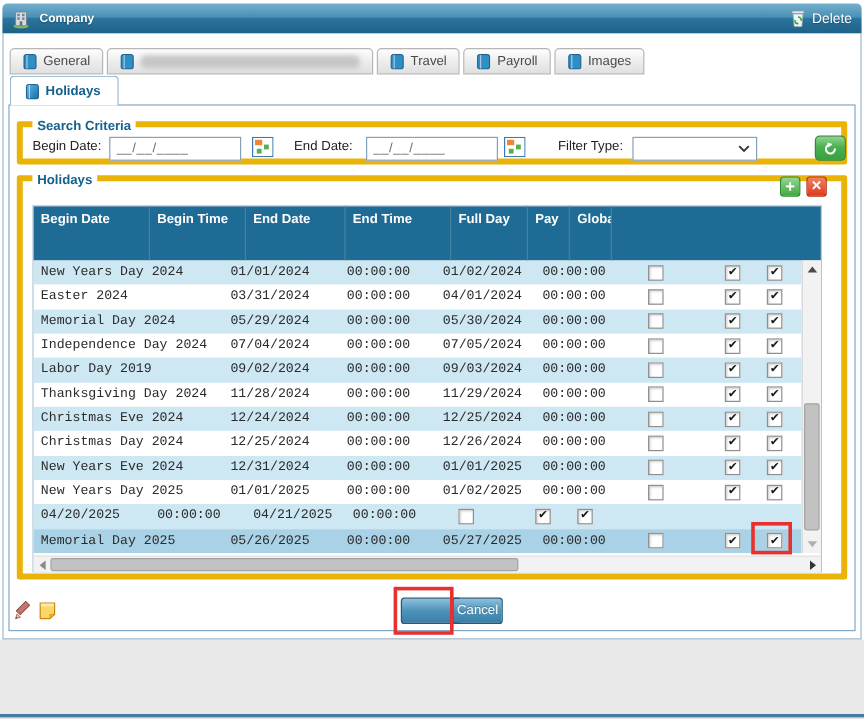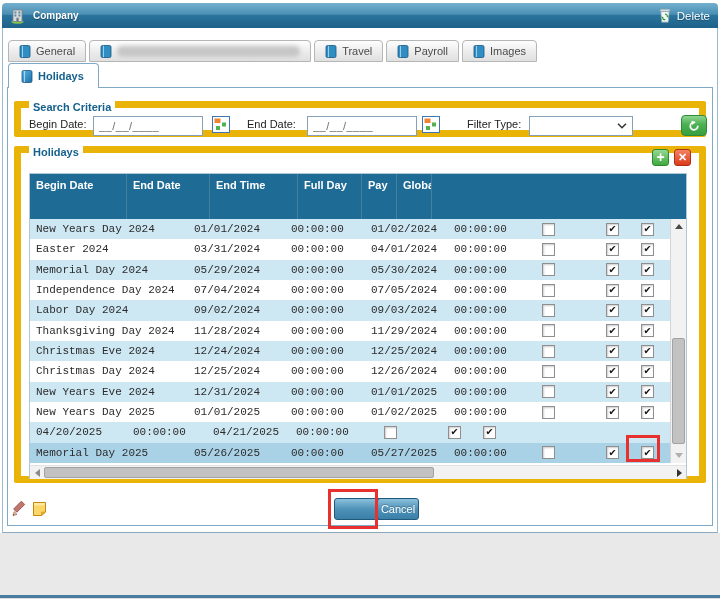--- a/index.html
+++ b/index.html
@@ -30,21 +30,21 @@
   .tab.redacted .tab-icon,.tab.redacted .tab-label{display:none;}
   .tab.redacted .redact-bar{display:block;}
   .tab-active{position:absolute;left:8px;top:63px;height:25px;min-width:91px;z-index:4;
     display:flex;align-items:center;gap:5px;padding:0 12px;background:#fff;
     border:1px solid #7fa9c7;border-bottom:none;border-radius:4px 4px 0 0;
     font-size:11px;font-weight:bold;color:#15618e;cursor:pointer;}
   .panel{position:absolute;left:7px;top:87px;width:706px;height:439px;background:#fff;
     border:1px solid #7fa9c7;z-index:1;}
 
   
-  .fset{position:absolute;border:7px solid #eab308;border-radius:2px;background:#fff;z-index:5;}
+  .fset{position:absolute;border:5px solid #eab308;border-radius:2px;background:#fff;z-index:5;}
   .fset .legend{position:absolute;top:-8px;left:8px;background:#fff;padding:0 4px;
     font-size:11px;font-weight:bold;color:#15618e;line-height:14px;}
   .fs-search{left:14px;top:101px;width:692px;height:36px;}
   .fs-grid{left:14px;top:146px;width:692px;height:337px;}
 
   .flabel{position:absolute;top:10px;font-size:11px;color:#222;}
   .dinput{position:absolute;top:8px;height:20px;width:110px;border:1px solid #86a0b8;
     font-family:"Liberation Sans",sans-serif;font-size:11px;color:#6e6e6e;padding:0 5px;letter-spacing:.5px;}
   .calbtn{position:absolute;top:8px;width:19px;height:19px;border:0;background:none;padding:0;cursor:pointer;}
   .selectbox{position:absolute;top:8px;height:20px;width:104px;background:#fff;
@@ -261,20 +261,21 @@
   </div>
 
   <div class="fset fs-grid">
     <span class="legend">Holidays</span>
     <div class="mini-btn add-btn">+</div>
     <div class="mini-btn del-btn">✕</div>
 
     <div class="grid">
       <div class="grid-header">
           <div class="hcell c1">Begin Date</div>
+          <div class="hcell c2">Begin Time</div>
           <div class="hcell c3">End Date</div>
           <div class="hcell c4">End Time</div>
           <div class="hcell c5">Full Day</div>
           <div class="hcell c6">Pay</div>
           <div class="hcell c7">Global</div>
         </div>
       <div class="grid-body">
           <div class="grid-row alt">
     <div class="cell c0">New Years Day 2024</div>
     <div class="cell c1">01/01/2024</div>
@@ -333,21 +334,21 @@
               <span class="cb"></span>
             </div>
     <div class="cbcell c6">
               <span class="cb checked"></span>
             </div>
     <div class="cbcell c7">
               <span class="cb checked"></span>
             </div>
   </div>
           <div class="grid-row alt">
-    <div class="cell c0">Labor Day 2024</div>
+    <div class="cell c0">Labor Day 2019</div>
     <div class="cell c1">09/02/2024</div>
     <div class="cell c2">00:00:00</div>
     <div class="cell c3">09/03/2024</div>
     <div class="cell c4">00:00:00</div>
     <div class="cbcell c5">
               <span class="cb"></span>
             </div>
     <div class="cbcell c6">
               <span class="cb checked"></span>
             </div>

